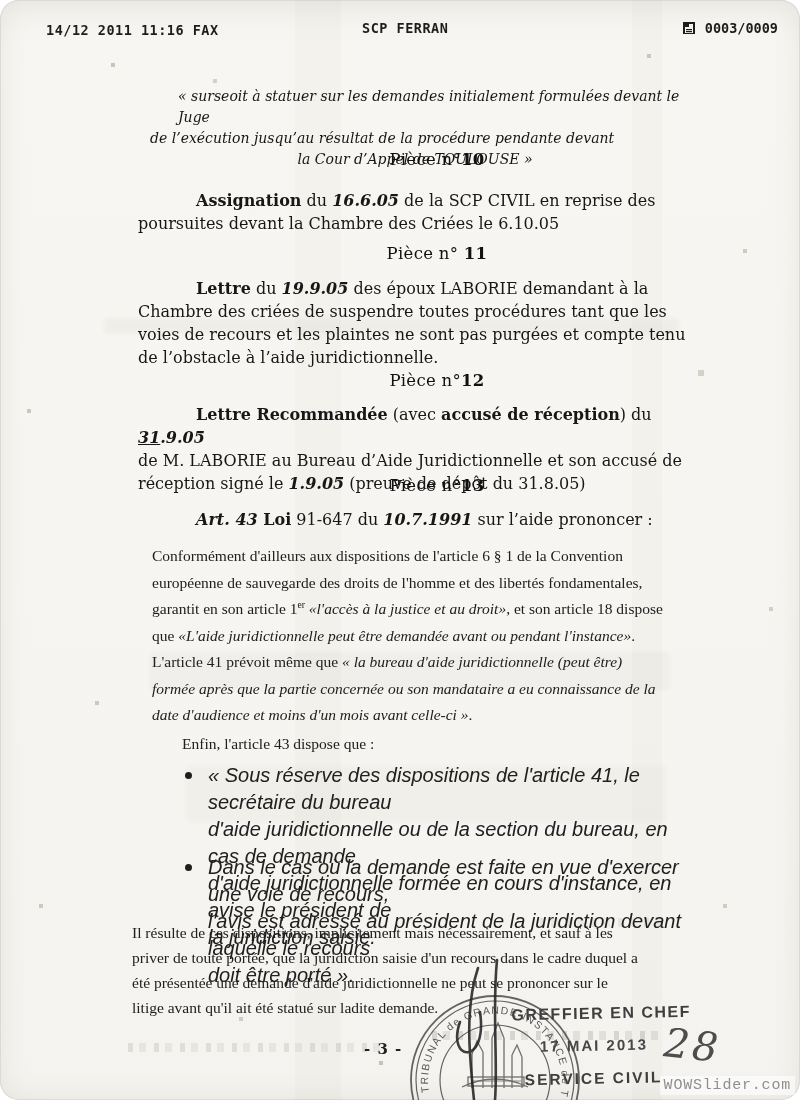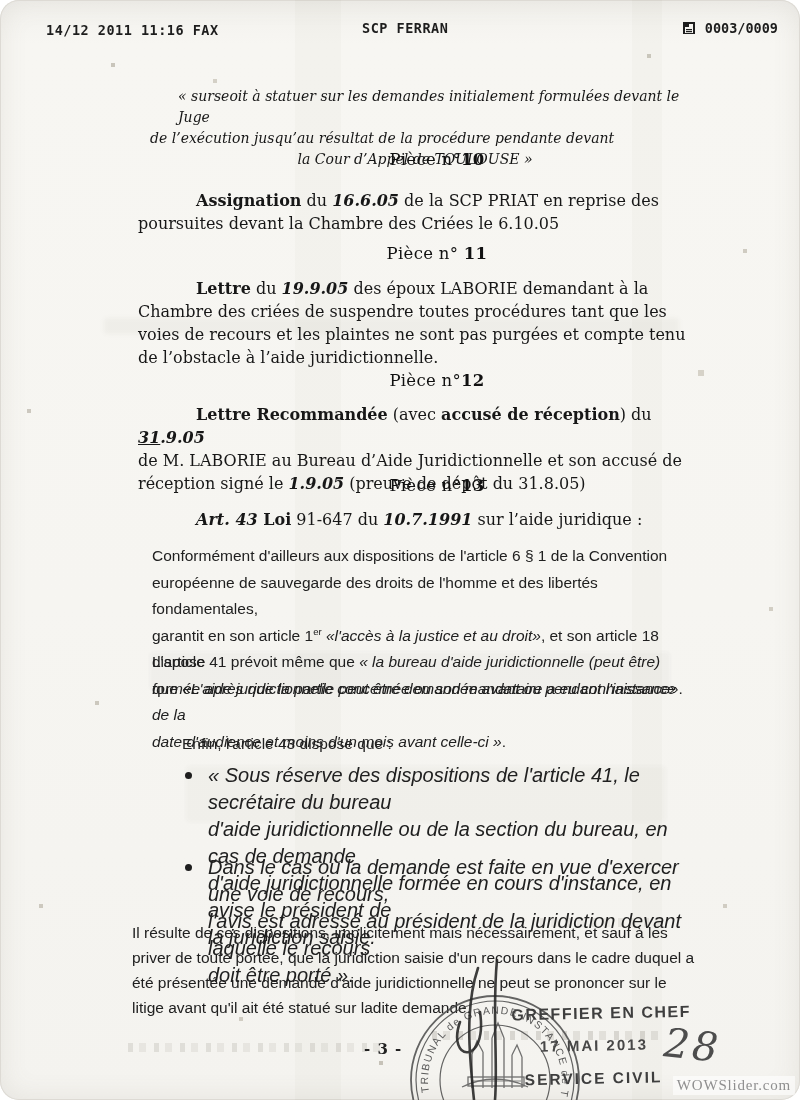--- a/index.html
+++ b/index.html
@@ -23,41 +23,41 @@
   .quote .l1{padding-left:28px;}
   .quote .l3{text-align:center;}
   
   .pheading{position:absolute;left:0;width:874px;text-align:center;
     font-size:16.5px;letter-spacing:.3px;color:#111;}
   .pheading .num{font-weight:bold;}
   
   .spara{position:absolute;left:138px;width:556px;font-size:16px;line-height:23px;
     text-indent:58px;color:#171717;}
   
-  .apara{position:absolute;font-family:Liberation Sans, sans-serif;
+  .apara{position:absolute;font-family:Liberation Serif, serif;
     font-size:15.5px;line-height:26.5px;color:#202020;}
   .bullet-item{position:absolute;left:185px;width:500px;display:flex;gap:16px;
     font-family:"Liberation Sans", sans-serif;font-size:20px;line-height:27px;color:#202020;}
   .dot{width:7px;height:7px;border-radius:50%;background:#1e1e1e;margin-top:10px;flex:0 0 auto;}
   
   .b{font-weight:bold;}
   .i{font-style:italic;}
   .u{text-decoration:underline;}
   .sup{vertical-align:super;font-size:.62em;line-height:0;}
   
   .pagenum{position:absolute;left:364px;top:1040px;font-weight:bold;font-size:15px;letter-spacing:1px;color:#222;}
   .stampsvg{position:absolute;left:400px;top:952px;}
   .greffier{position:absolute;left:512px;top:1004px;width:230px;color:#3e3e3e;
     font-family:"Liberation Sans", sans-serif;transform:rotate(-1.2deg);}
   .greffier .g1{font-size:16px;font-weight:bold;letter-spacing:1.5px;}
   .greffier .gdate{margin:14px 0 0 28px;font-size:15px;font-weight:bold;letter-spacing:2px;color:#474747;}
   .greffier .g2{margin:16px 0 0 12px;font-size:15.5px;font-weight:bold;letter-spacing:2px;}
   .handnote{position:absolute;left:664px;top:1022px;font-family:"DejaVu Serif", serif;
     font-style:italic;font-size:40px;color:#4d4d4d;transform:rotate(6deg);letter-spacing:3px;font-weight:normal;}
-  .watermark{position:absolute;right:5px;bottom:5px;font-family:Liberation Serif, serif;
+  .watermark{position:absolute;right:5px;bottom:5px;font-family:Liberation Mono, monospace;
     font-size:15px;letter-spacing:.8px;color:#8f8f8f;background:rgba(255,255,255,.6);padding:1px 4px;}
   
   .streak{position:absolute;top:0;height:1100px;background:rgba(40,35,25,.018);}
   .smudge{position:absolute;background:rgba(70,62,50,.045);filter:blur(2px);border-radius:3px;}
   .ghostrow{position:absolute;height:9px;filter:blur(.6px);opacity:.55;
     background:repeating-linear-gradient(90deg, rgba(110,104,92,.38) 0 5px, rgba(110,104,92,0) 5px 11px, rgba(110,104,92,.25) 11px 18px, rgba(110,104,92,0) 18px 26px);}
   .speckles{position:absolute;left:0;top:0;width:2px;height:2px;background:transparent;
     box-shadow:112px 64px 0 1px #c9c5bb, 28px 410px 0 1px #ccc8bf, 744px 250px 0 1px #cfcbc1,
       700px 372px 0 2px #d6d2c8, 96px 702px 0 1px #ccc8be, 770px 608px 0 1px #d2cec4,
       40px 905px 0 1px #cdc9bf, 724px 905px 0 1px #d0ccc2, 214px 80px 0 1px #d4d0c6,
@@ -95,36 +95,36 @@
 
   <div class="quote">
     <div class="l1">« surseoit à statuer sur les demandes initialement formulées devant le Juge</div>
     <div class="l2">de l’exécution jusqu’au résultat de la procédure pendante devant</div>
     <div class="l3">la Cour d’Appel de TOULOUSE »</div>
   </div>
 
   <div class="pheading" style="top:150px;">
     <span>Pièce n°</span><span class="num">10</span>
   </div>
-  <div class="spara" style="top:189px;"><span class="b">Assignation</span><span> du </span><span class="b i">16.6.05</span><span> de la SCP PRIAT en reprise des</span><br><span>poursuites devant la Chambre des Criées le 6.10.05</span></div>
+  <div class="spara" style="top:189px;"><span class="b">Assignation</span><span> du </span><span class="b i">16.6.05</span><span> de la SCP CIVIL en reprise des</span><br><span>poursuites devant la Chambre des Criées le 6.10.05</span></div>
 
   <div class="pheading" style="top:244px;">
     <span>Pièce n° </span><span class="num">11</span>
   </div>
   <div class="spara" style="top:277px;"><span class="b">Lettre</span><span> du </span><span class="b i">19.9.05</span><span> des époux LABORIE demandant à la</span><br><span>Chambre des criées de suspendre toutes procédures tant que les</span><br><span>voies de recours et les plaintes ne sont pas purgées et compte tenu</span><br><span>de l’obstacle  à l’aide juridictionnelle.</span></div>
 
   <div class="pheading" style="top:371px;">
     <span>Pièce n°</span><span class="num">12</span>
   </div>
   <div class="spara" style="top:403px;"><span class="b">Lettre Recommandée</span><span> (avec </span><span class="b">accusé de réception</span><span>) du </span><span class="b i u">31</span><span class="b i">.9.05</span><br><span>de M. LABORIE au Bureau d’Aide Juridictionnelle et son accusé de</span><br><span>réception signé le </span><span class="b i">1.9.05</span><span> (preuve de dépôt du 31.8.05)</span></div>
 
   <div class="pheading" style="top:476px;">
     <span>Pièce n°</span><span class="num">13</span>
   </div>
-  <div class="spara" style="top:508px;"><span class="b i">Art. 43 </span><span class="b">Loi</span><span> 91-647 du </span><span class="b i">10.7.1991</span><span> sur l’aide juridique :</span></div>
+  <div class="spara" style="top:508px;"><span class="b i">Art. 43 </span><span class="b">Loi</span><span> 91-647 du </span><span class="b i">10.7.1991</span><span> sur l’aide prononcer :</span></div>
 
   <div class="apara" style="top:543px;left:152px;width:545px;"><span>Conformément d'ailleurs aux dispositions de l'article 6 § 1 de la Convention</span><br><span>européenne de sauvegarde des droits de l'homme et des libertés fondamentales,</span><br><span>garantit en son article 1</span><span class="sup">er</span><span> </span><span class="i">«l'accès à la justice et au droit»</span><span>, et son article 18 dispose</span><br><span>que </span><span class="i">«L'aide juridictionnelle peut être demandée avant ou pendant l'instance»</span><span>.</span></div>
   <div class="apara" style="top:649px;left:152px;width:545px;"><span>L'article 41 prévoit même que </span><span class="i">« la bureau d'aide juridictionnelle (peut être)</span><br><span class="i">formée après que la partie concernée ou son mandataire a eu connaissance de la</span><br><span class="i">date d'audience et moins d'un mois avant celle-ci »</span><span>.</span></div>
   <div class="apara" style="top:731px;left:152px;width:545px;margin-left:30px;">Enfin, l'article 43 dispose que :</div>
 
   <div class="bullet-item" style="top:762px;">
     <span class="dot"></span>
     <div><span class="i">« Sous réserve des dispositions de l'article 41, le secrétaire du bureau</span><br><span class="i">d'aide juridictionnelle ou de la section du bureau, en cas de demande</span><br><span class="i">d'aide juridictionnelle formée en cours d'instance, en avise le président de</span><br><span class="i">la juridiction saisie.</span></div>
   </div>
   <div class="bullet-item" style="top:854px;">

